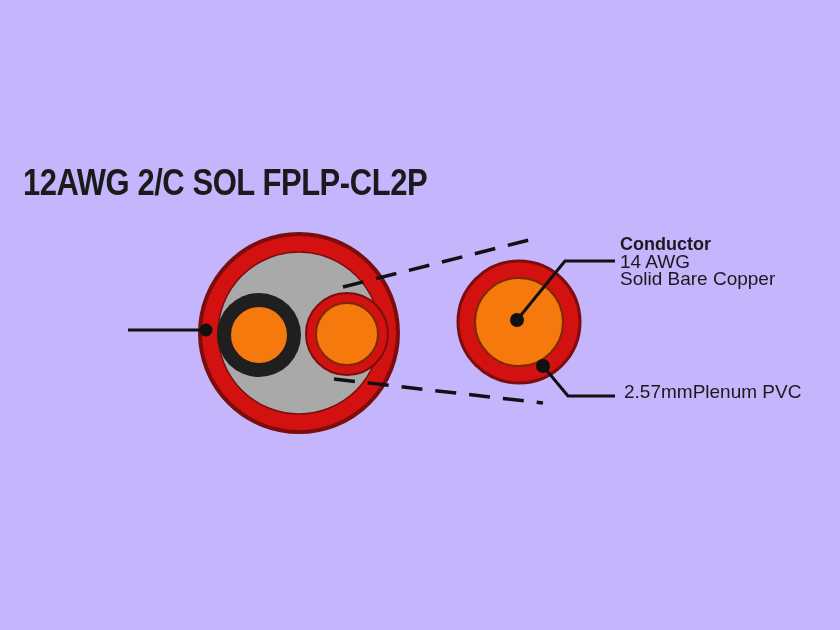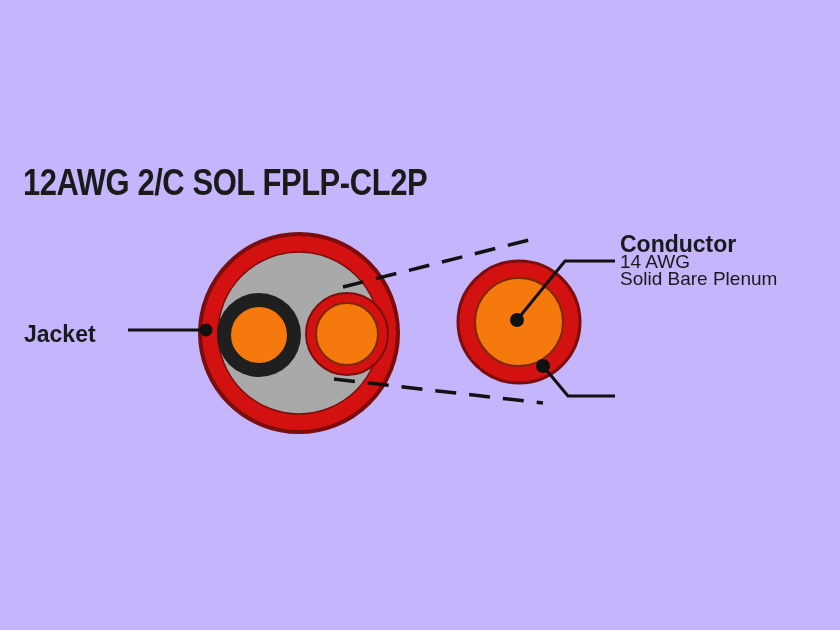--- a/index.html
+++ b/index.html
@@ -33,21 +33,21 @@
   }
   .callout {
     position: absolute;
     color: #1a1a1a;
     font-size: 19px;
     line-height: 17px;
     white-space: nowrap;
   }
   .callout .heading {
     font-weight: 700;
-    font-size: 23px;
+    font-size: 18px;
   }
   .callout-jacket     { left: 24px;  top: 326px; }
   .callout-conductor  { left: 620px; top: 236px; }
   .callout-dielectric { left: 624px; top: 383px; }
 </style>
 </head>
 <body>
 
 <div class="canvas">
 
@@ -72,25 +72,25 @@
     <circle cx="206" cy="330" r="6.5" fill="#111111"></circle>
 
     <polyline points="517,320 565,261 615,261" fill="none" stroke-width="3" stroke="#111111"></polyline>
     <circle cx="517" cy="320" r="7" fill="#111111"></circle>
 
     <polyline points="543,366 568,396 615,396" fill="none" stroke-width="3" stroke="#111111"></polyline>
     <circle cx="543" cy="366" r="7" fill="#111111"></circle>
   </svg>
 
   <div class="callout callout-jacket">
-    <div class="heading">Jacket</div>
   </div>
 
   <div class="callout callout-conductor">
     <div class="heading">Conductor</div>
     <div>14 AWG</div>
-    <div>Solid Bare Plenum</div>
+    <div>Solid Bare Copper</div>
   </div>
 
   <div class="callout callout-dielectric">
+    <div>2.57mmPlenum PVC</div>
   </div>
 
 </div>
 
 </body></html>

